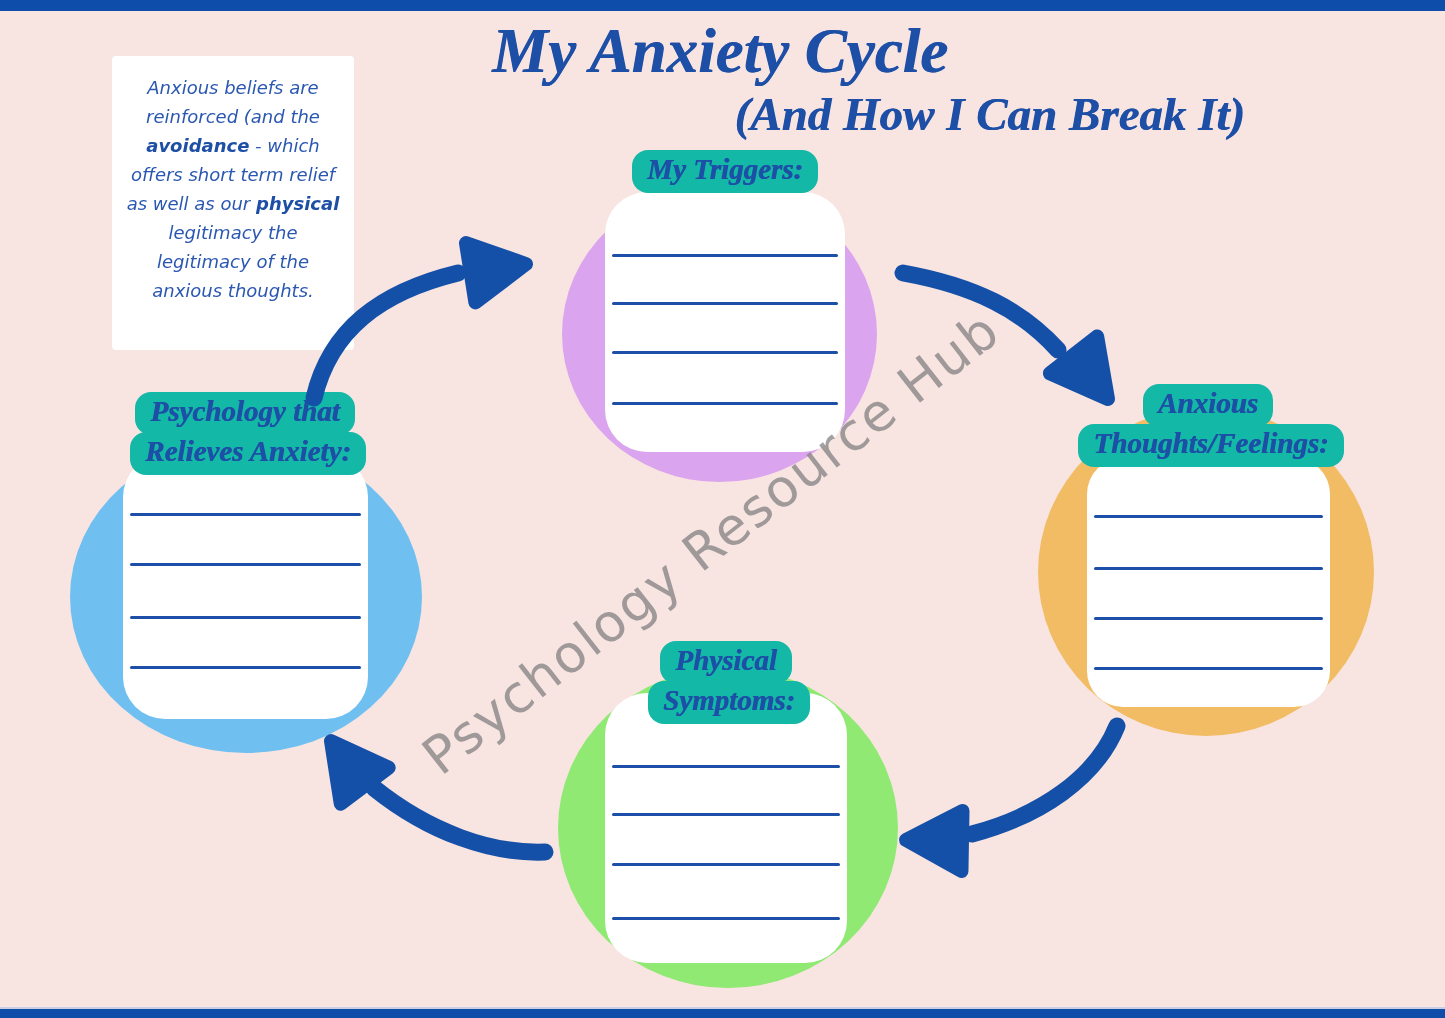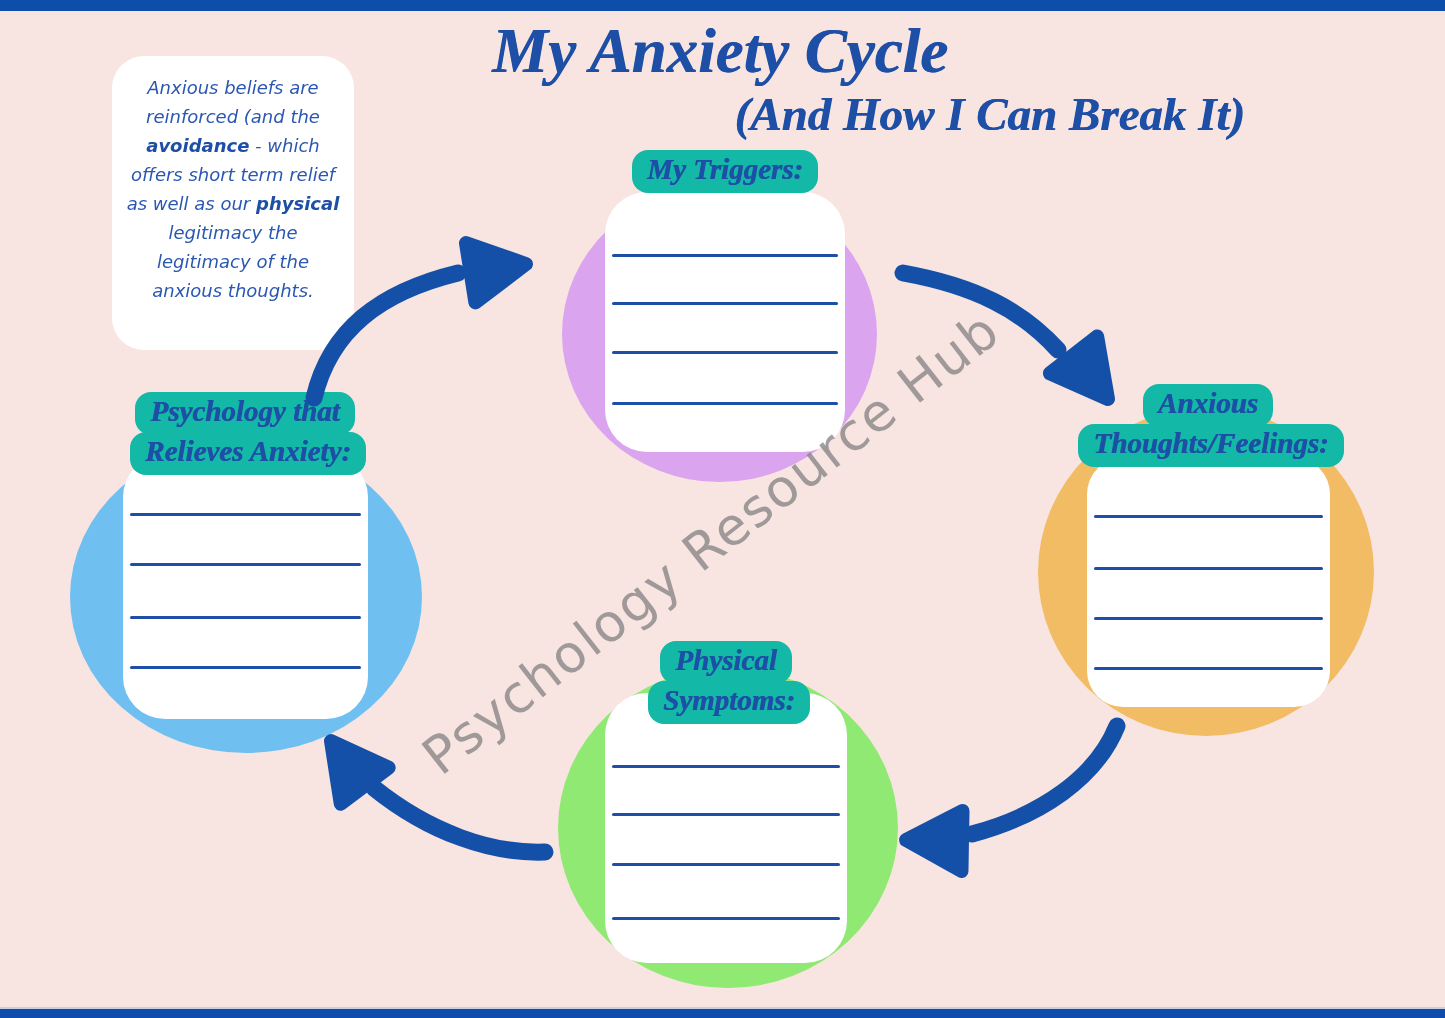--- a/index.html
+++ b/index.html
@@ -17,21 +17,21 @@
     font-style:italic;font-weight:bold;color:#1d4fa6;
     text-shadow:0.6px 0 0 #1d4fa6;
   }
   #page-title{position:absolute;left:340px;top:18px;width:760px;text-align:center;
     font-size:63px;line-height:1.05;}
   #page-subtitle{position:absolute;left:645px;top:90px;width:600px;text-align:right;
     font-size:47px;line-height:1.05;}
 
   
   #info-box{position:absolute;left:112px;top:56px;width:242px;height:294px;
-    background:#ffffff;border-radius:32px;}
+    background:#ffffff;border-radius:4px;}
   #info-text{position:absolute;left:10px;right:10px;top:17px;
     font-style:italic;font-size:18px;line-height:29px;color:#2a57b2;text-align:center;}
   #info-text .b{font-weight:bold;color:#1d4fa6;}
 
   
   .circle{position:absolute;border-radius:50%;}
   .node-card{position:absolute;background:#ffffff;border-radius:42px;}
   .rule{position:absolute;left:7px;right:7px;height:3px;background:#1e4fa8;border-radius:2px;}
   .node-label{position:absolute;display:flex;flex-direction:column;align-items:center;z-index:3;}
   .pill{background:#14b8a6;border-radius:16px;padding:4px 15px 7px;

